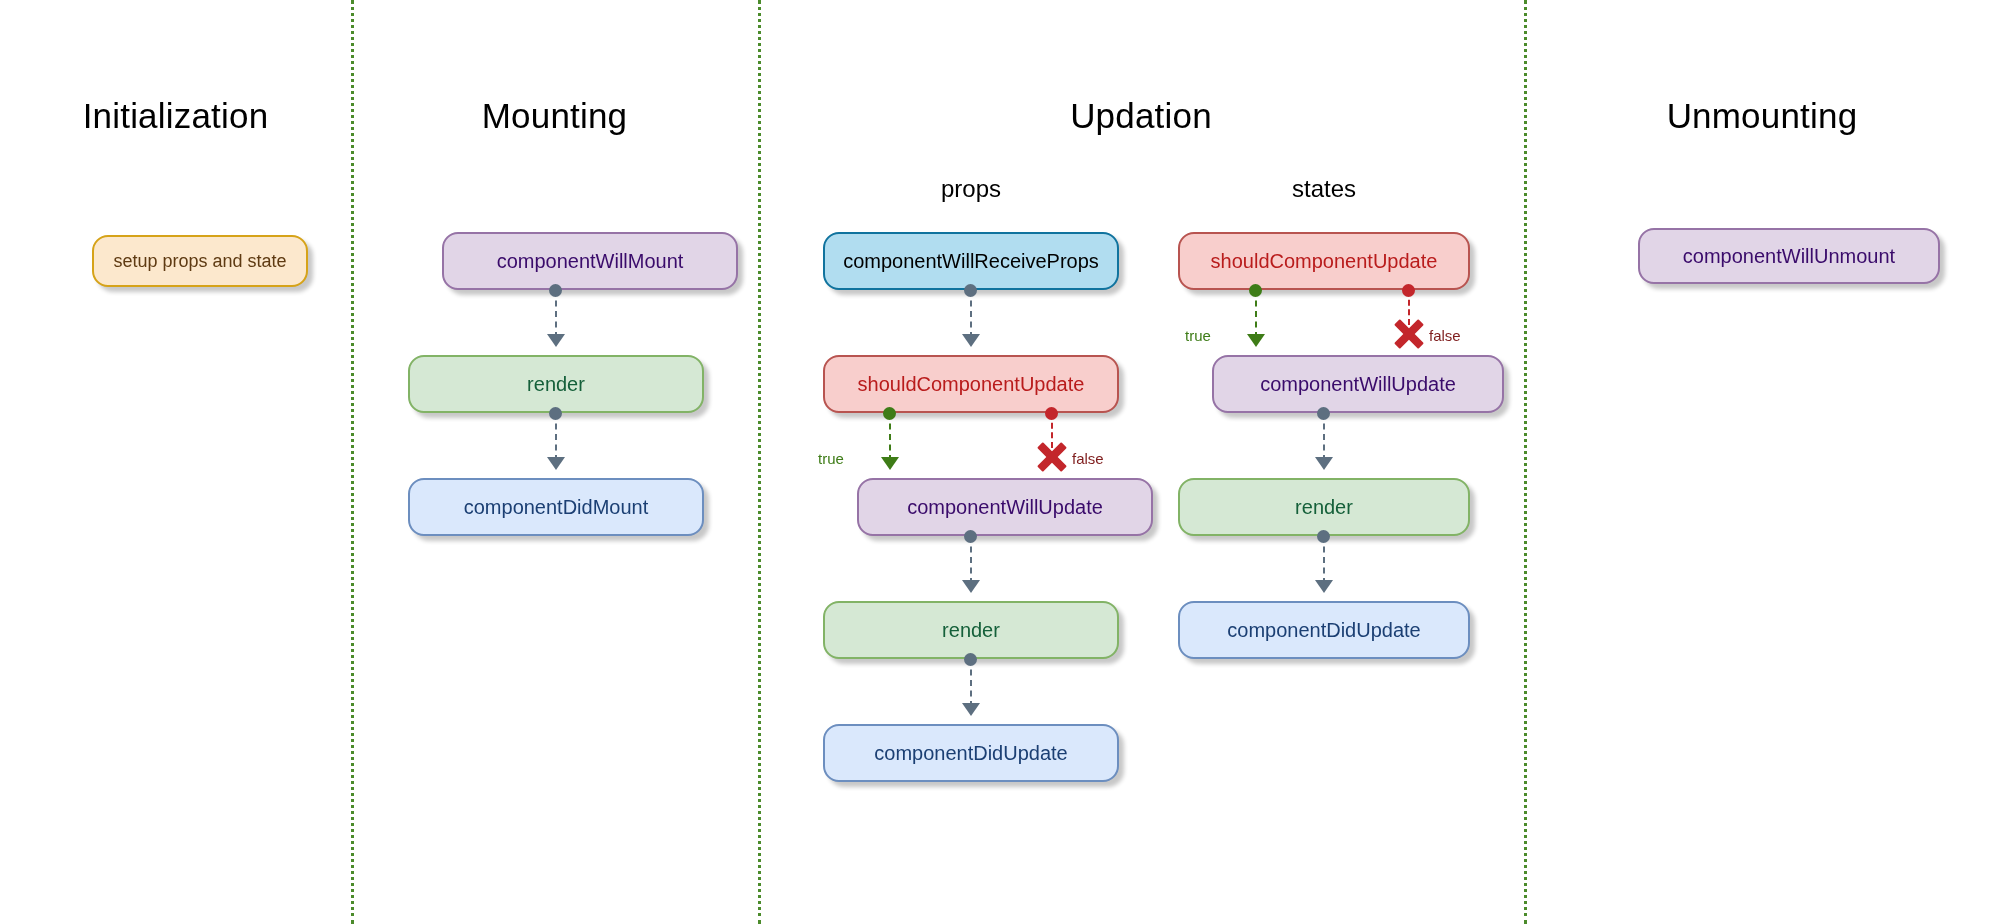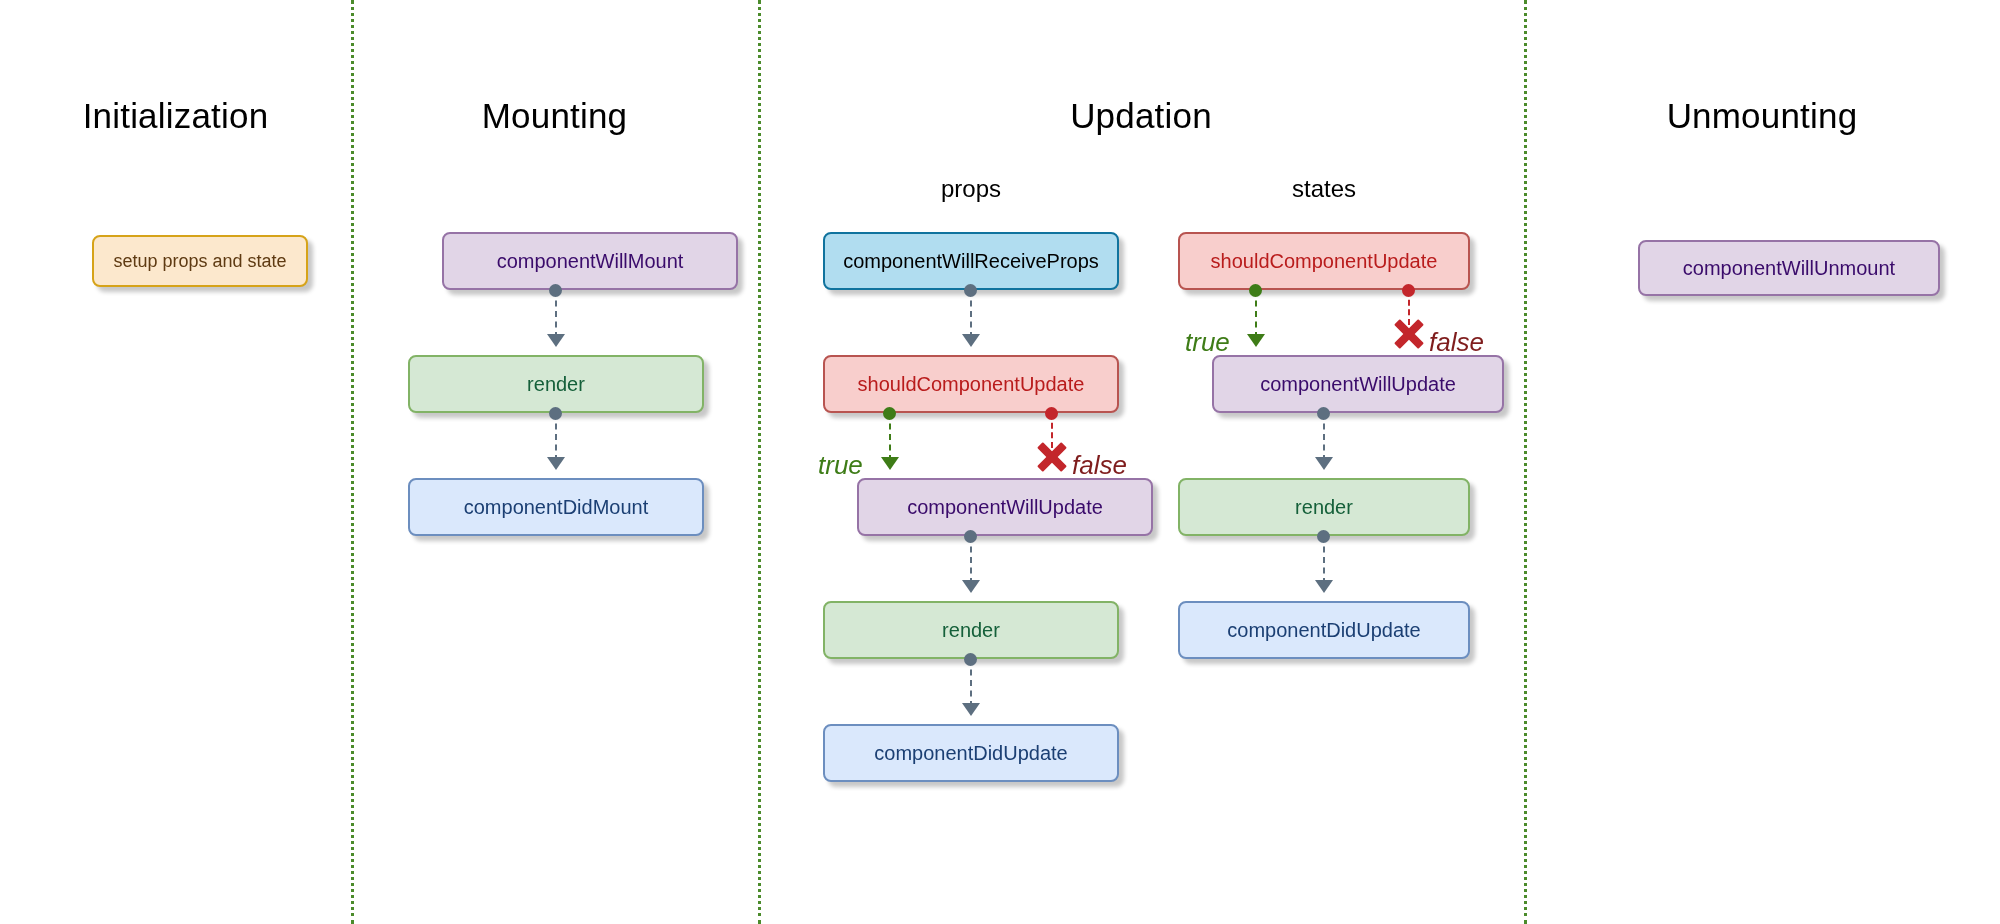--- a/index.html
+++ b/index.html
@@ -47,21 +47,21 @@
     text-align: center;
   }
 
   
   .node {
     position: absolute;
     box-sizing: border-box;
     display: flex;
     align-items: center;
     justify-content: center;
-    border-radius: 8px;
+    border-radius: 16px;
     border-width: 2px;
     border-style: solid;
     font-size: 20px;
     white-space: nowrap;
     box-shadow: 5px 5px 4px rgba(0,0,0,0.22);
     text-align: center;
   }
   .node-purple { background: #E1D5E7; border-color: #9673A6; color: #3A0B6B; margin-left: 34px; }
   .node-green  { background: #D5E8D4; border-color: #82B366; color: #15603A; }
   .node-blue   { background: #DAE8FC; border-color: #6C8EBF; color: #1B3F73; }
@@ -99,23 +99,22 @@
     height: 13px;
     border-radius: 50%;
   }
   .dot-gray  { background: #5D6F80; }
   .dot-green { background: #3E7C17; }
   .dot-red   { background: #C3262B; }
 
   
   .branch-label {
     position: absolute;
-    font-size: 26px;
-    white-space: nowrap;
-    font-style: italic;
+    font-size: 15px;
+    white-space: nowrap;
   }
   .label-true  { color: #3E7C17; }
   .label-false { color: #7f1d1d; }
 
   
   .x-mark {
     position: absolute;
     width: 34px;
     height: 34px;
   }
@@ -216,15 +215,15 @@
   <div class="edge edge-gray" style="left:1323px; top:413px; height:48px;"></div>
   <div class="arrow arrow-gray" style="left:1315px; top:457px;"></div>
 
   <div class="node node-green" style="left:1178px; top:478px; width:292px; height:58px;">render</div>
   <div class="dot dot-gray" style="left:1317px; top:530px;"></div>
   <div class="edge edge-gray" style="left:1323px; top:536px; height:48px;"></div>
   <div class="arrow arrow-gray" style="left:1315px; top:580px;"></div>
 
   <div class="node node-blue" style="left:1178px; top:601px; width:292px; height:58px;">componentDidUpdate</div>
 
-  <div class="node node-purple" style="left:1604px; top:240px; width:302px; height:56px;">componentWillUnmount</div>
+  <div class="node node-purple" style="left:1604px; top:228px; width:302px; height:56px;">componentWillUnmount</div>
 
 </div>
 
 </body></html>

